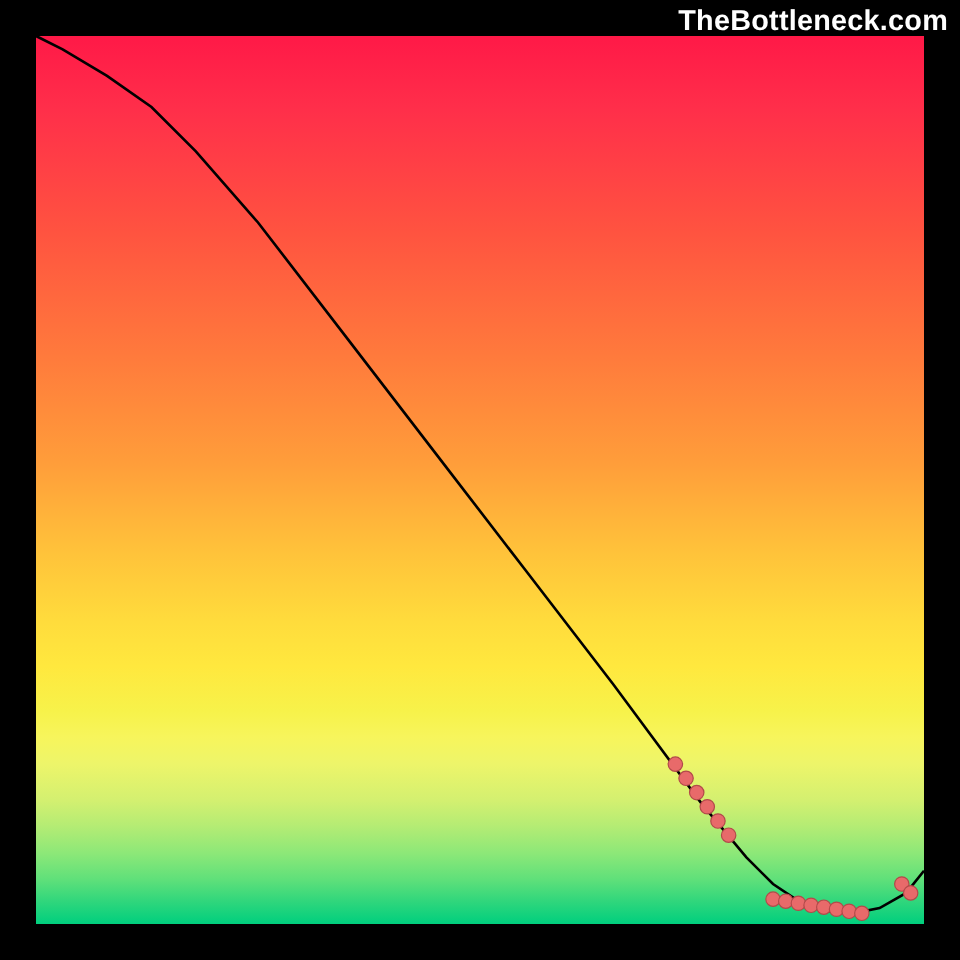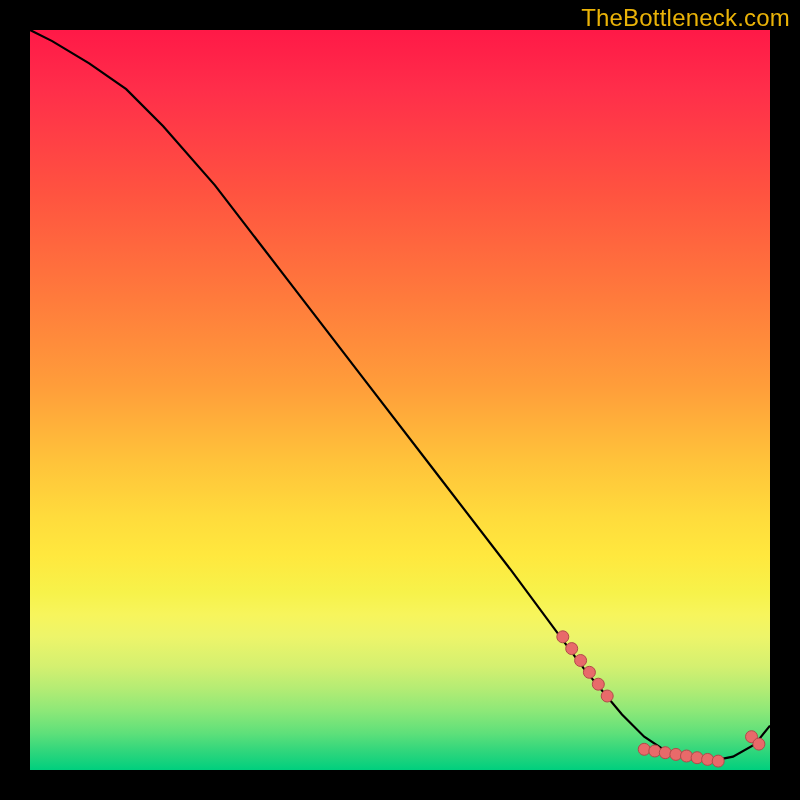--- a/index.html
+++ b/index.html
@@ -14,23 +14,23 @@
   .container {
     position: relative;
     width: 800px;
     height: 800px;
     background: #000;
   }
   .watermark {
     position: absolute;
     top: 4px;
     right: 10px;
-    color: #eab308;
+    color: #ffffff;
     font-size: 24px;
-    font-weight: 400;
+    font-weight: 700;
     letter-spacing: 0.2px;
     z-index: 5;
   }
   .plot-area {
     position: absolute;
     left: 30px;
     top: 30px;
     width: 740px;
     height: 740px;
     

